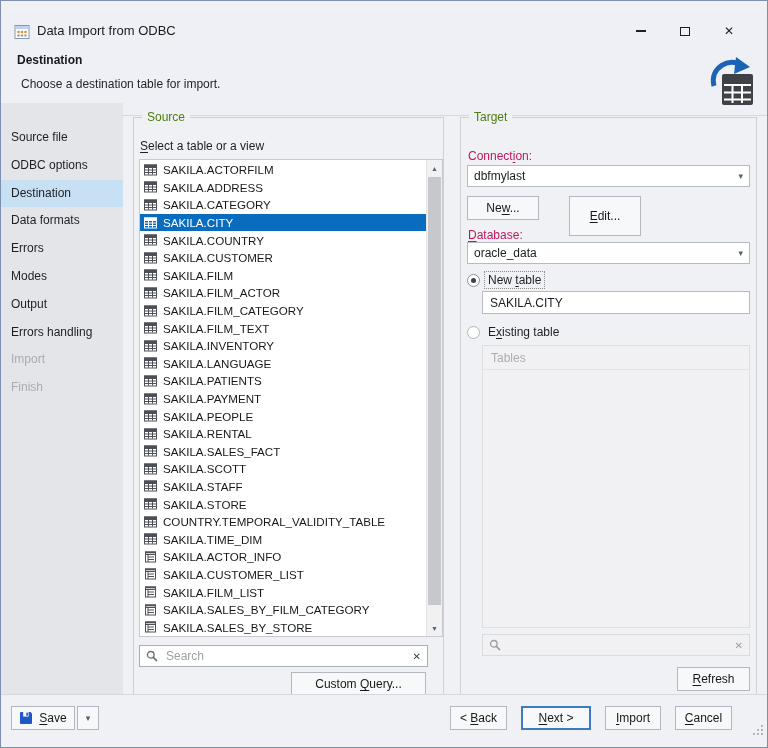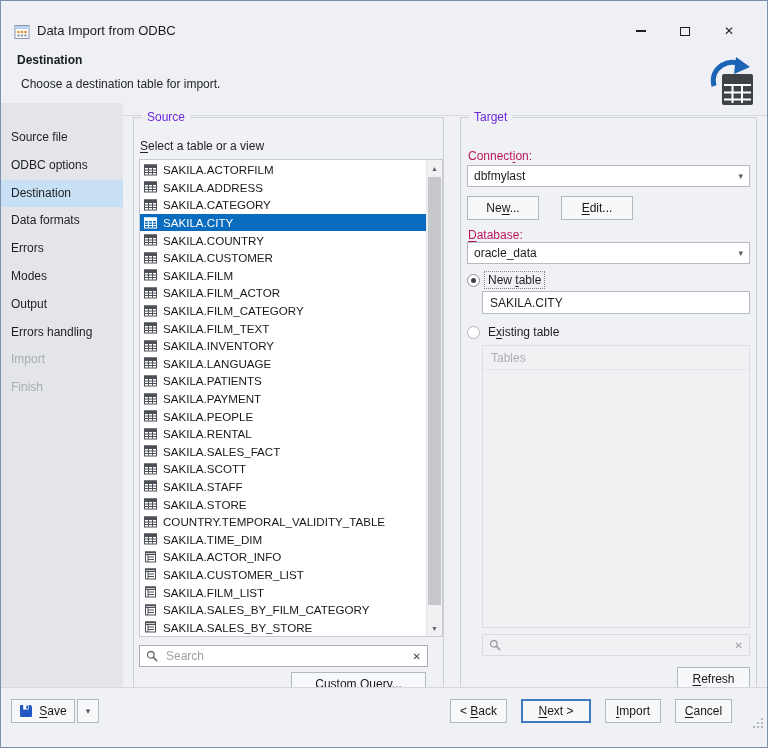--- a/index.html
+++ b/index.html
@@ -30,21 +30,21 @@
   .sidebar { position:absolute; left:0; top:102px; width:122px; height:598px;
              background:#e4e5e9; padding-top:21px; }
   .side-item { height:27.8px; line-height:27.8px; padding-left:10px; color:#1d1f23; cursor:default;
                white-space:nowrap; }
   .side-item.selected { background:var(--sidebar-selected); }
   .side-item.disabled { color:#a8acb3; }
 
   
   .group { position:absolute; border:1px solid #cdd0d7; }
   .group-label { position:absolute; top:-8px; left:8px; background:#f0f1f4; padding:0 5px;
-                 color:#6d28d9; }
+                 color:#4d7c0f; }
   .source-group { left:132px; top:116px; width:311px; height:583px; }
   .target-group { left:459px; top:116px; width:297px; height:583px; }
 
   
   .select-label { position:absolute; left:6px; top:21px; color:#1d1f23; }
   .listbox { position:absolute; left:5px; top:41px; width:304px; height:478px;
              background:#ffffff; border:1px solid #c6c9cf; }
   .list-rows { position:absolute; left:0; top:0; right:16px; bottom:0; overflow:hidden; padding-top:1px; }
   .row { display:flex; align-items:center; height:17.6px; padding-left:4px; gap:6px;
          font-size:11.6px; color:#17181a; white-space:nowrap; cursor:default; }
@@ -80,21 +80,21 @@
   .t-label { position:absolute; color:#be185d; }
   .lbl-conn { left:7px; top:31px; }
   .lbl-db { left:7px; top:110px; }
   .combo { position:absolute; height:22px; background:#ffffff; border:1px solid #b6bac3;
            display:flex; align-items:center; padding:0 6px; }
   .combo .combo-value { flex:1; color:#1b1c1f; }
   .combo .combo-arrow { color:#5a5e64; font-size:9px; }
   .combo-conn { left:6px; top:47px; width:283px; }
   .combo-db { left:6px; top:124px; width:283px; }
   .btn-new { position:absolute; left:6px; top:78px; width:72px; height:24px; }
-  .btn-edit { position:absolute; left:100px; top:78px; width:72px; height:24px; }
+  .btn-edit { position:absolute; left:108px; top:78px; width:72px; height:40px; }
 
   .radio-row { position:absolute; display:flex; align-items:center; gap:5px; }
   .radio-new { left:6px; top:154px; }
   .radio-exist { left:6px; top:206px; }
   .radio { position:relative; width:13px; height:13px; border-radius:50%; background:#ffffff;
            border:1px solid #8d9199; flex:0 0 auto; }
   .radio.checked::after { content:""; position:absolute; left:3px; top:3px; right:3px; bottom:3px;
                           border-radius:50%; background:#3e4248; }
   .radio.off { border-color:#b0b3ba; }
   .radio-label { padding:1px 3px; }
@@ -104,21 +104,21 @@
                  border:1px solid #b6bac3; background:#ffffff; padding:0 7px; font-size:12px;
                  font-family:inherit; color:#1b1c1f; outline:none; }
   .tables-panel { position:absolute; left:21px; top:227px; width:268px; height:283px;
                   background:#f1f1f4; border:1px solid #dcdee3; }
   .tables-head { height:24px; line-height:24px; padding:0 8px; color:#aaadb4;
                  border-bottom:1px solid #e3e4e8; }
   .tgt-search { left:21px; top:516px; width:268px; }
   .btn-refresh { position:absolute; left:216px; top:549px; width:73px; height:24px; }
 
   
-  .footer { position:absolute; left:0; right:0; bottom:15px; height:45px; background:#f0f1f4;
+  .footer { position:absolute; left:0; right:0; bottom:8px; height:45px; background:#f0f1f4;
             border-top:1px solid #d6d8de;padding-left:24px; }
   .save-btn { position:absolute; left:10px; top:11px; width:64px; height:24px; gap:6px; }
   .save-arrow { position:absolute; left:76px; top:11px; width:22px; height:24px; font-size:9px;
                 color:#5a5e64; }
   .nav-btns { position:absolute; right:35px; top:11px; display:flex; gap:14px; }
   .btn-back { width:57px; height:24px; }
   .btn-next { width:70px; height:24px; border:1px solid var(--accent);
               box-shadow: inset 0 0 0 1px var(--accent); }
   .btn-import { width:56px; height:24px; }
   .btn-cancel { width:57px; height:24px; }

